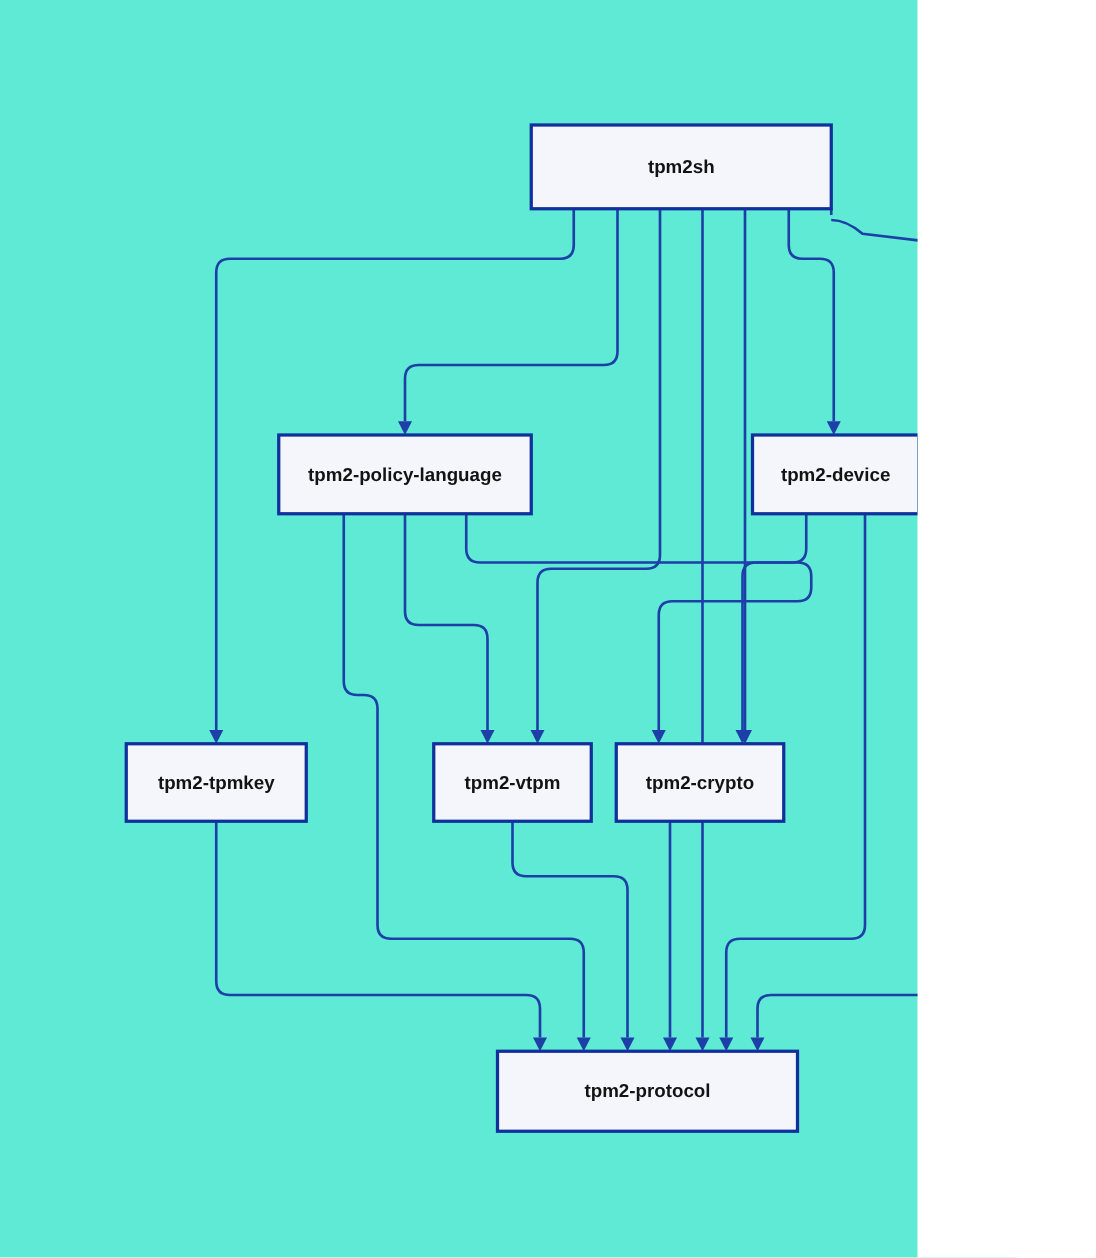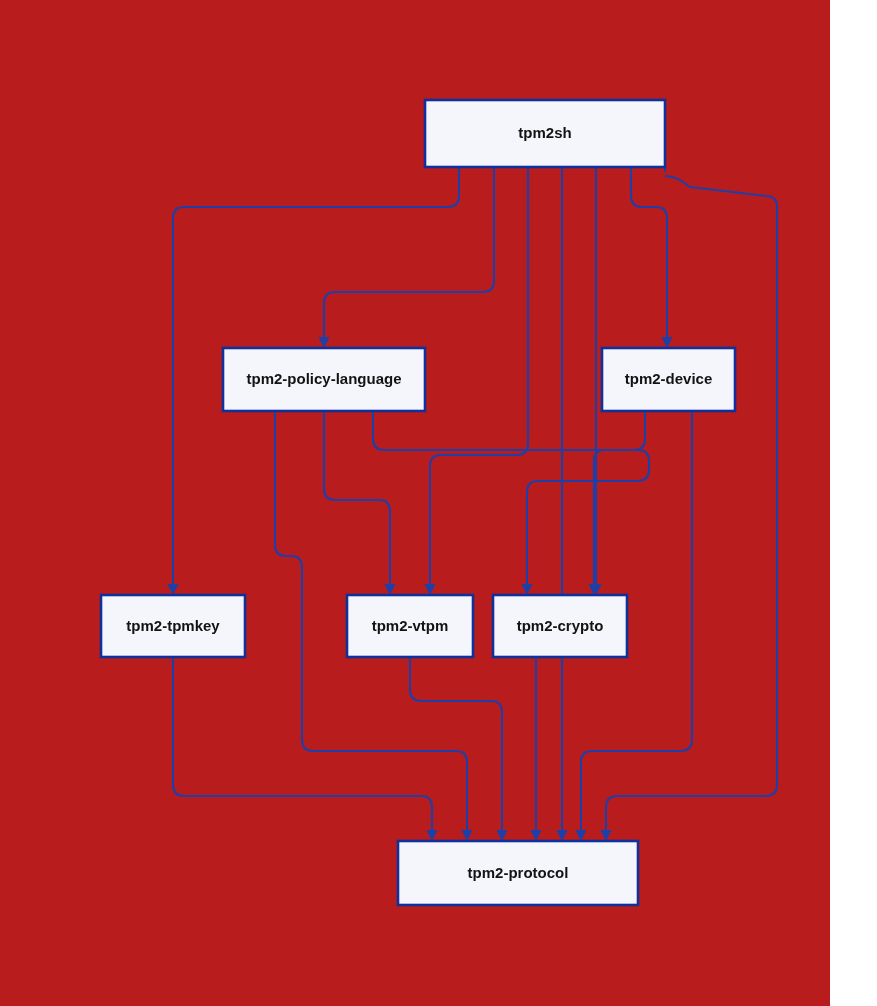--- a/index.html
+++ b/index.html
@@ -2,23 +2,23 @@
 <html><head>
 <meta charset="utf-8">
 <style>
   html, body {
     margin: 0;
     padding: 0;
     background: #ffffff;
   }
   #canvas-wrap {
     position: relative;
-    width: 830px;
+    width: 734px;
     height: 1006px;
-    background: #b91c1c;
+    background: #5eead4;
     overflow: hidden;
   }
   svg#diagram {
     display: block;
     width: 877px;
     height: 1006px;
   }
   .node-rect {
     fill: #f4f6fb;
     stroke: #10309b;

